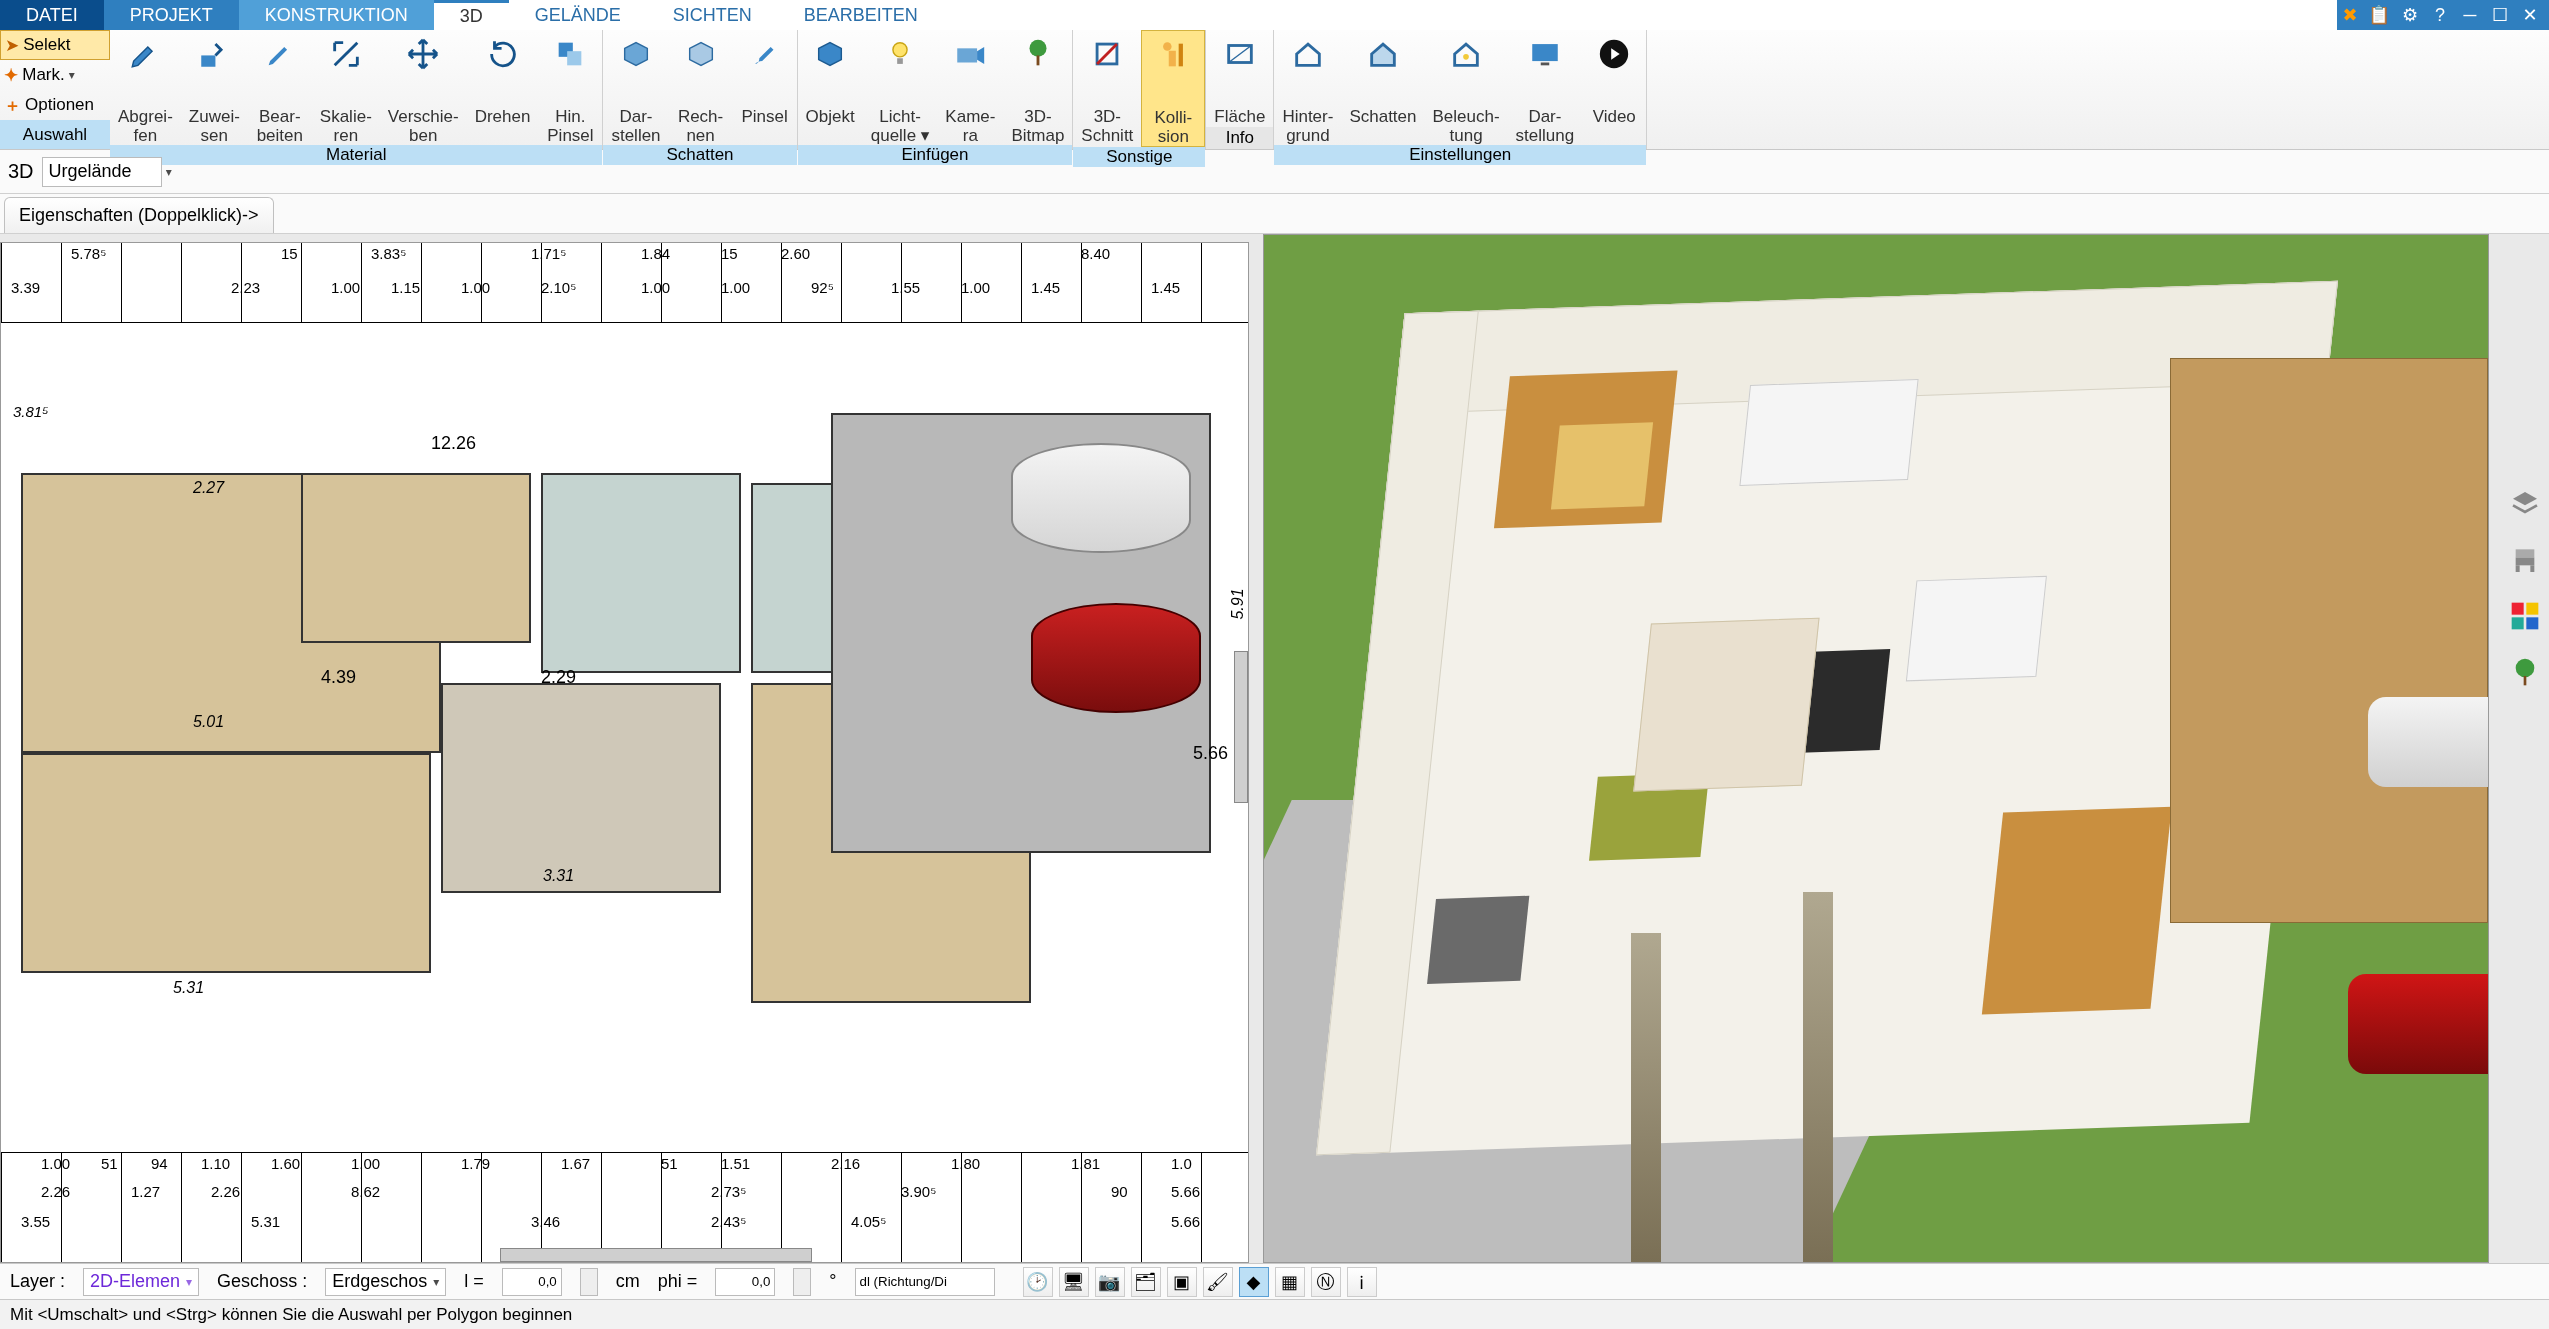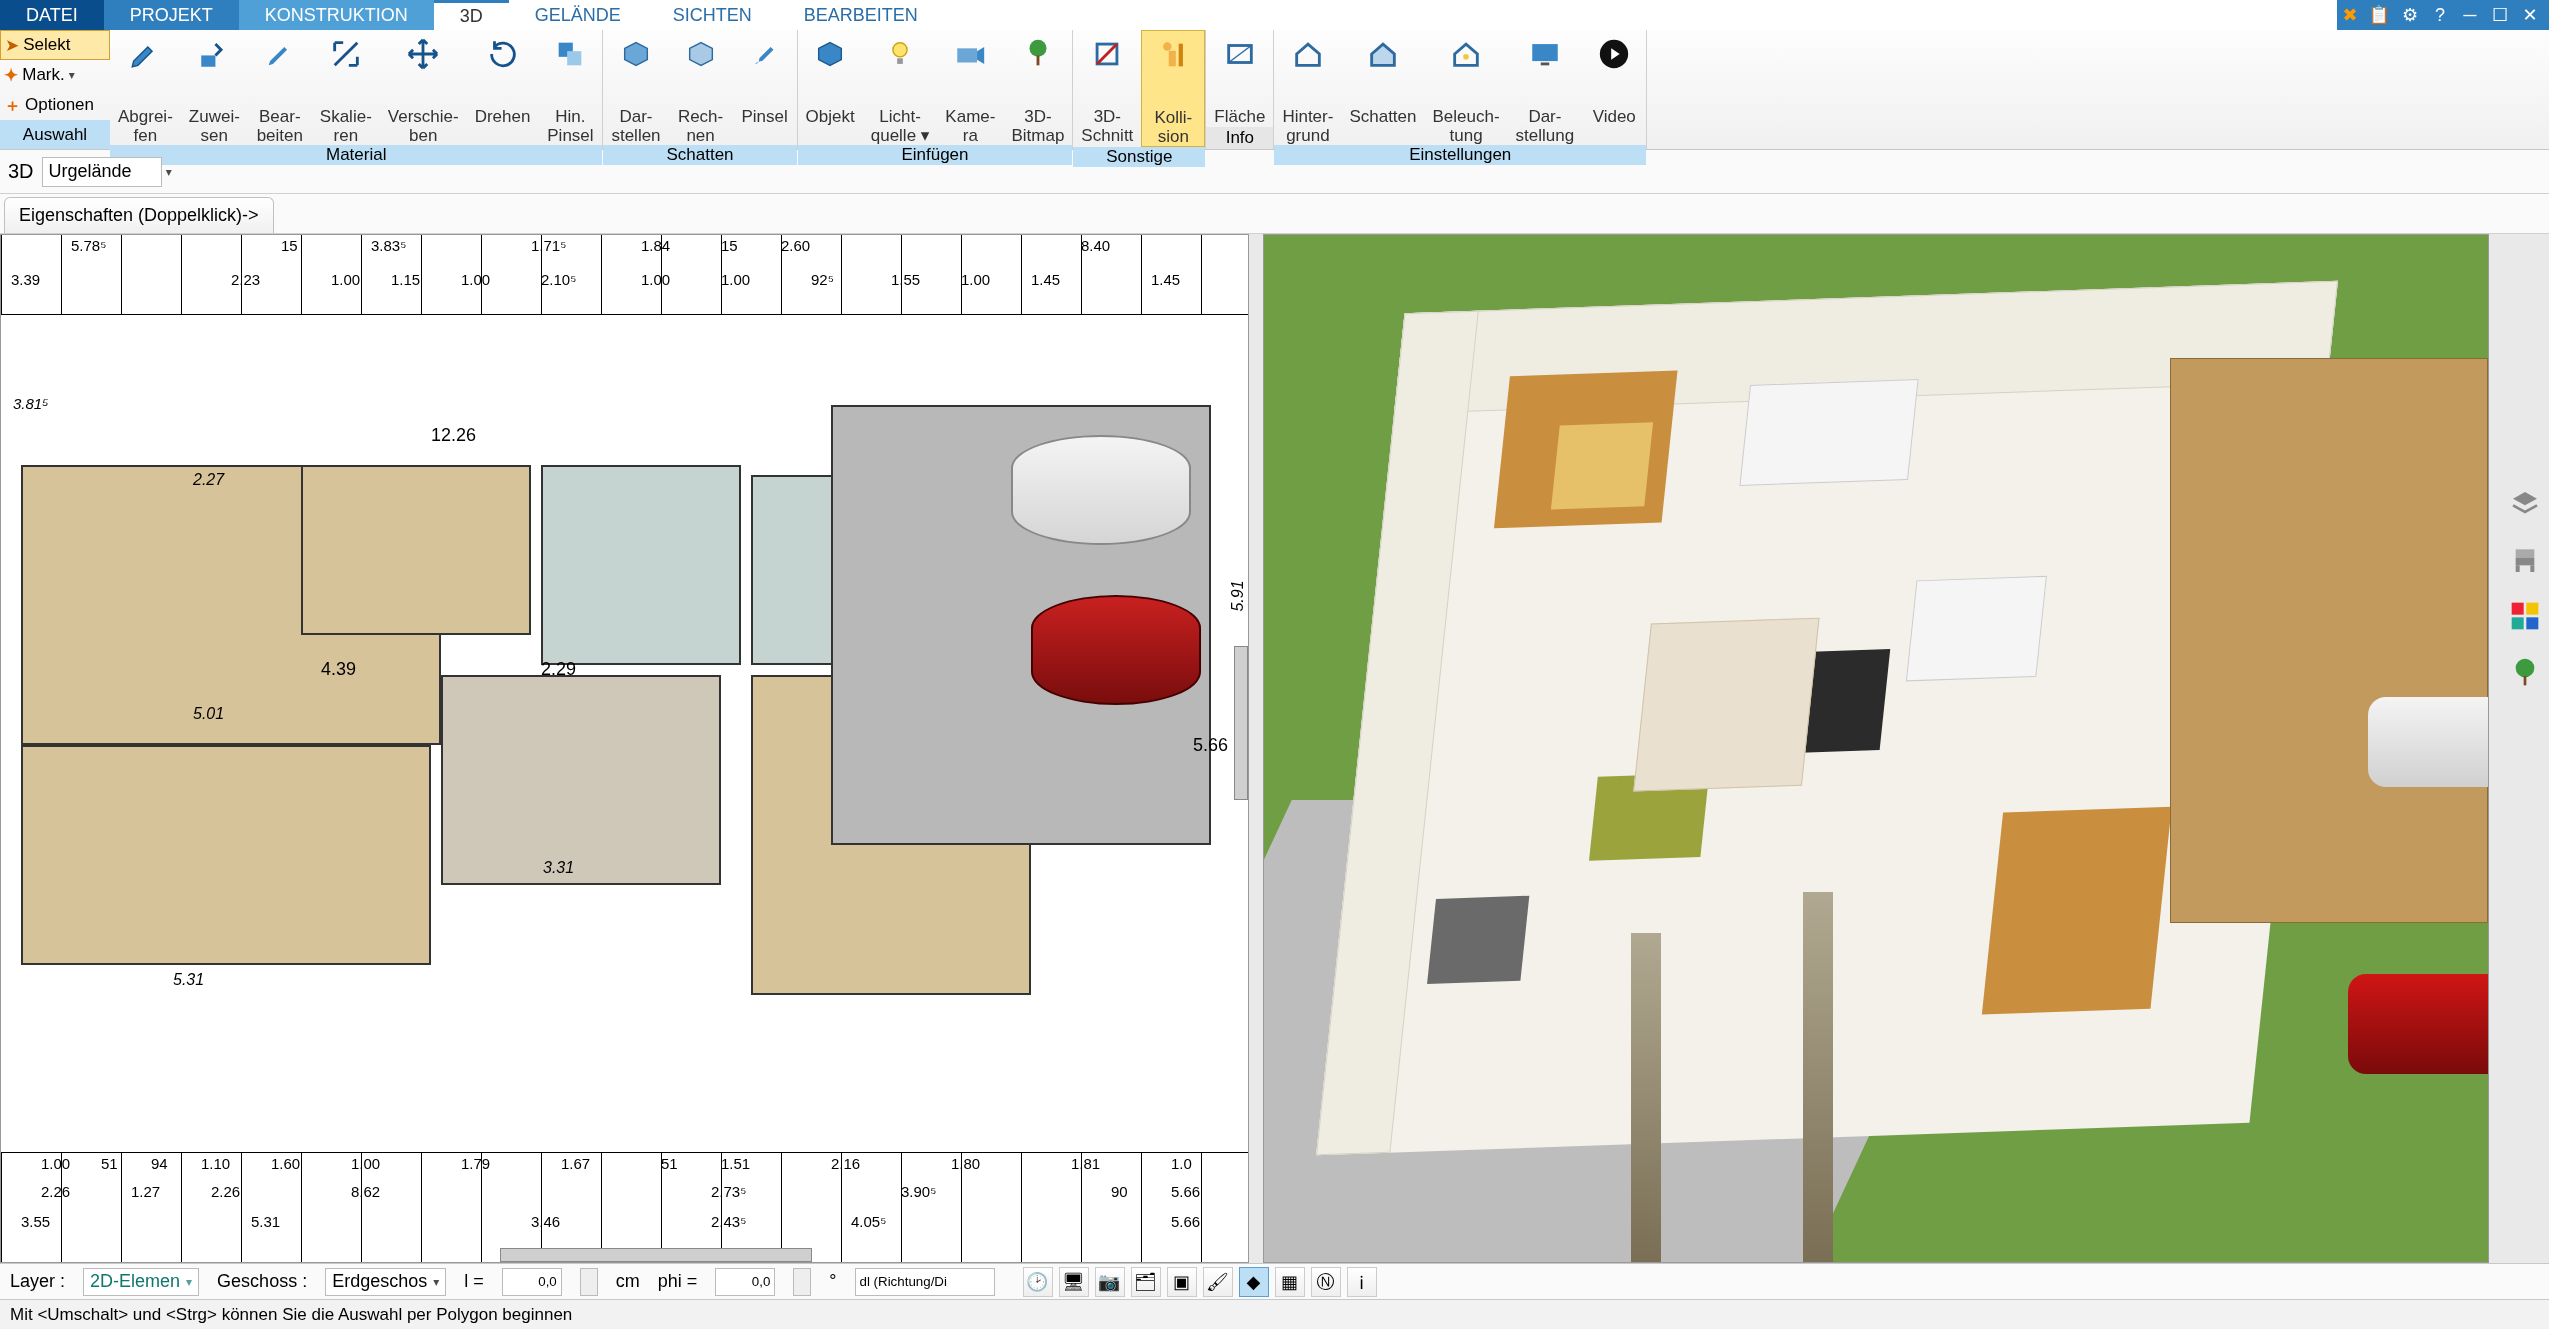--- a/index.html
+++ b/index.html
@@ -37,21 +37,21 @@
 
 .sub-bar { height: 44px; border-bottom:1px solid #d0d0d0; display:flex; align-items:center; padding:0 8px; gap:8px; background:#fafafa;}
 .sub-bar .lbl3d { font-size:20px; }
 .sub-bar .combo { width:120px; height:30px; border:1px solid #bbb; background:#fff; font-size:18px; padding:0 6px; display:flex; align-items:center; justify-content:space-between; cursor:pointer;gap:34px;}
 
 .tab-row { height:40px; border-bottom:1px solid #d0d0d0; display:flex; align-items:flex-end; padding-left:4px; background:#fafafa;}
 .doc-tab { height:36px; padding:0 14px; border:1px solid #c0c0c0; border-bottom:none; background:linear-gradient(#fff,#f0f0f0); border-radius:6px 6px 0 0; font-size:18px; display:flex; align-items:center; cursor:pointer;}
 
 
 .main { display:flex; height: calc(100% - 30px - 120px - 44px - 40px - 36px - 30px); background:#e9e9e9; }
-.pane-2d { flex:0 0 49%; position:relative; background:#fff; border:1px solid #999;}
+.pane-2d { flex:0 0 49%; position:relative; background:#fff; border:1px solid #999;margin-top:8px;}
 .pane-3d { flex:1; position:relative; background:#6a9a3a; border:1px solid #999; margin-left:14px; margin-right:60px;}
 .side-icons { position:absolute; right:0; top:250px; width:48px; display:flex; flex-direction:column; gap:16px; align-items:center;}
 .side-icons .si { width:40px; height:40px; display:flex; align-items:center; justify-content:center; cursor:pointer;}
 
 
 .fp { position:absolute; inset:0; }
 .fp-ruler-top { position:absolute; top:0; left:0; right:0; height:80px; background:
   repeating-linear-gradient(90deg,#000 0 1px,transparent 1px 60px);
   border-bottom:1px solid #000; font-size:16px;}
 .fp-ruler-top .dim { position:absolute; font-size:15px; color:#000; top:2px;}
@@ -84,21 +84,21 @@
 .garage3d { position:absolute; right:0; top:12%; width:26%; height:55%; background:#c39a5e; border:1px solid #8a6a36;}
 .car3d { position:absolute; border-radius:18px; }
 .car3d.white { background:linear-gradient(#f4f4f4,#d0d0d0); width:150px; height:90px; right:-30px; top:45%;}
 .car3d.red { background:linear-gradient(#d01515,#7a0a0a); width:160px; height:100px; right:-20px; top:72%;}
 .pillar { position:absolute; width:30px; background:linear-gradient(#b0a890,#7a6f55); bottom:0;}
 
 
 .status1 { height:36px; border-top:1px solid #c8c8c8; display:flex; align-items:center; gap:18px; padding:0 10px; background:#fafafa; font-size:18px;}
 .status1 .field-lbl { }
 .status1 .combo2 { height:28px; border:1px solid #bbb; padding:0 6px; background:#fff; display:flex; align-items:center; gap:6px; cursor:pointer;}
-.status1 .combo2.red { color:#0f766e; }
+.status1 .combo2.red { color:#6d28d9; }
 .status1 .numbox { width:60px; height:28px; border:1px solid #bbb; text-align:right; padding:0 4px; background:#fff;}
 .status1 .spin { width:18px; height:28px; border:1px solid #bbb; background:#eee;}
 .status1 .unit { }
 .status1 .txtbox { width:140px; height:28px; border:1px solid #bbb; padding:0 4px; background:#fff;}
 .status1 .icons { display:flex; gap:6px; margin-left:10px;}
 .status1 .icons .ic { width:30px; height:30px; border:1px solid #ccc; display:flex; align-items:center; justify-content:center; cursor:pointer; background:linear-gradient(#fff,#eee);}
 .status1 .icons .ic.active { background:#bcdff5; border-color:#5a9fd4;}
 
 .status2 { height:30px; border-top:1px solid #c8c8c8; font-size:17px; display:flex; align-items:center; padding:15px 10px; background:#f2f2f2;}
 .status2 .cell { margin-right:40px;}

